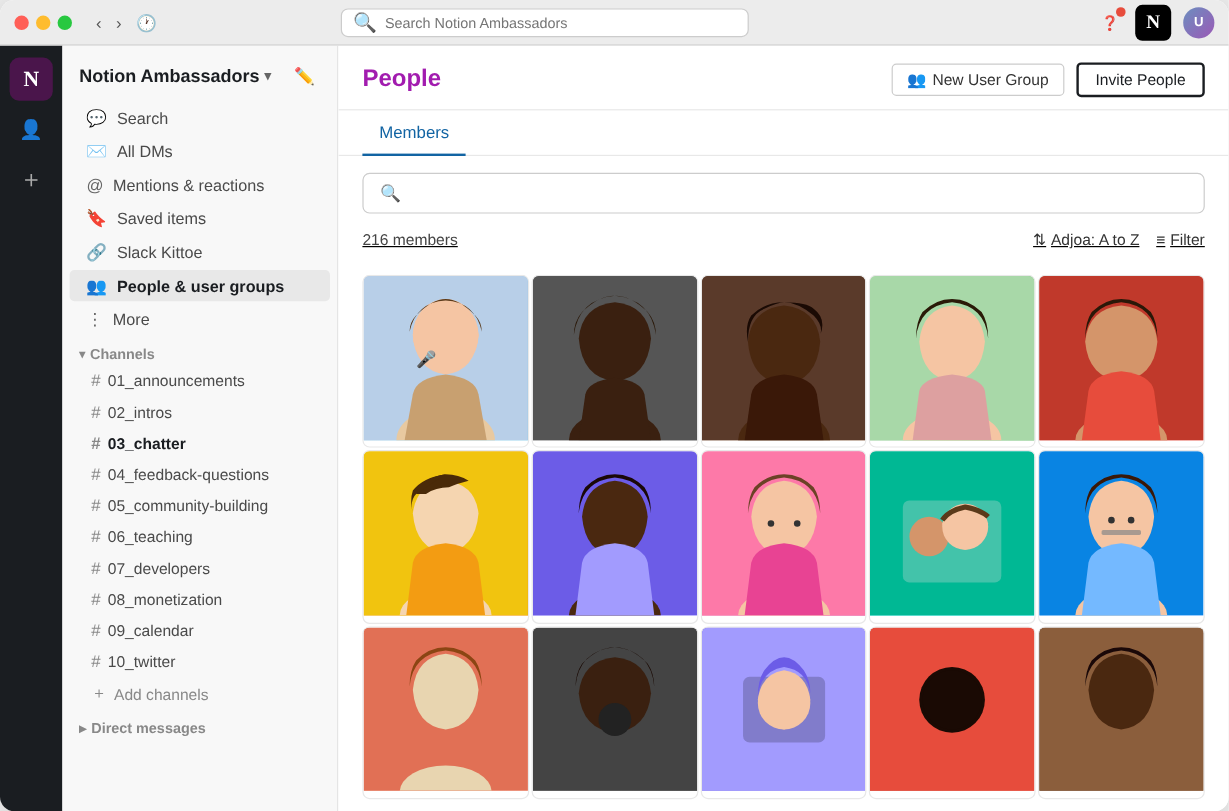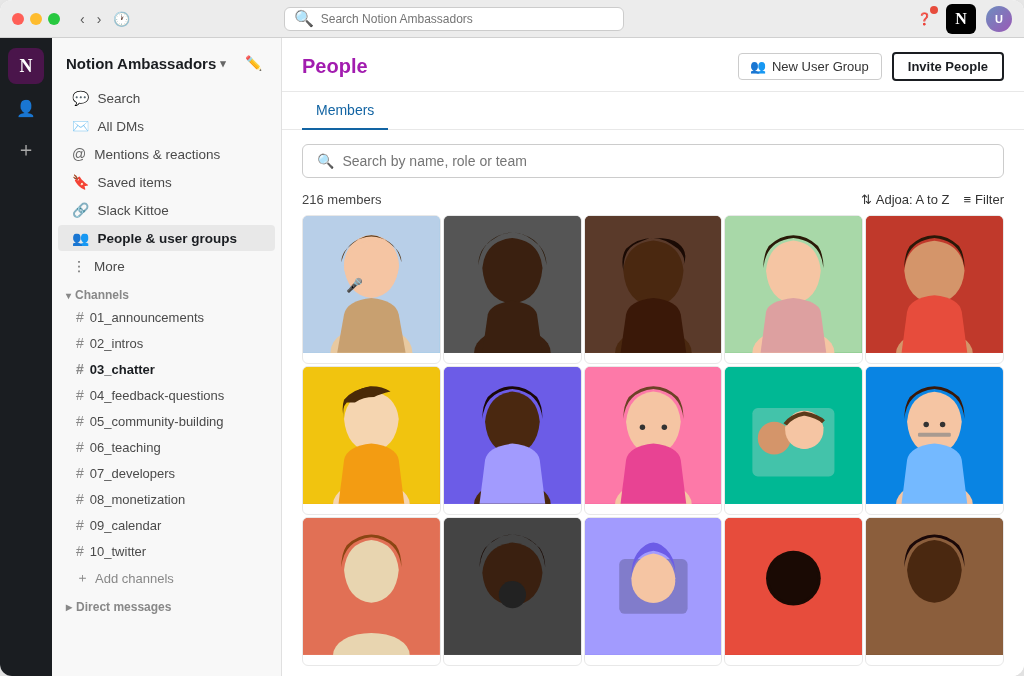--- a/index.html
+++ b/index.html
@@ -186,21 +186,21 @@
       align-items: center;
       gap: 10px;
     }
     .btn-new-group {
       background: none; border: 1px solid #ccc; border-radius: 4px;
       padding: 5px 12px; font-size: 13px; cursor: pointer;
       color: #333; display: flex; align-items: center; gap: 5px;
     }
     .btn-invite {
       background: none; border: 2px solid #1a1d21; border-radius: 4px;
-      padding: 5px 14px; font-size: 13px; font-weight: 700;
+      padding: 5px 14px; font-size: 13px; font-weight: 400;
       cursor: pointer; color: #1a1d21;
     }
     
     .tabs {
       display: flex;
       gap: 0;
       padding: 0 20px;
       border-bottom: 1px solid #e8e8e8;
     }
     .tab {
@@ -231,21 +231,22 @@
     .search-bar input {
       border: none; outline: none; font-size: 14px;
       color: #333; width: 100%; background: transparent;
     }
     .search-icon { color: #888; font-size: 14px; }
     
     .members-bar {
       display: flex;
       align-items: center;
       justify-content: space-between;
-      padding: 0 20px 8px;
+      padding: 0 20px 22px;
+      text-decoration: underline;
     }
     .members-count {
       font-size: 13px;
       color: #444;
       font-weight: 500;
     }
     .sort-filter {
       display: flex;
       align-items: center;
       gap: 14px;
@@ -471,21 +472,20 @@
       </div>
 
       <div class="tabs">
         <div class="tab active">
           <span>Members</span>
         </div>
       </div>
 
       <div class="search-bar">
         <span class="search-icon">🔍</span>
-        <input type="text" placeholder="Search by name, role or team" style="">
       </div>
 
       <div class="members-bar">
         <span class="members-count">216 members</span>
         <div class="sort-filter">
           <button class="sort-btn">
             <span>⇅</span>
             <span>Adjoa: A to Z</span>
           </button>
           <button class="filter-btn">

